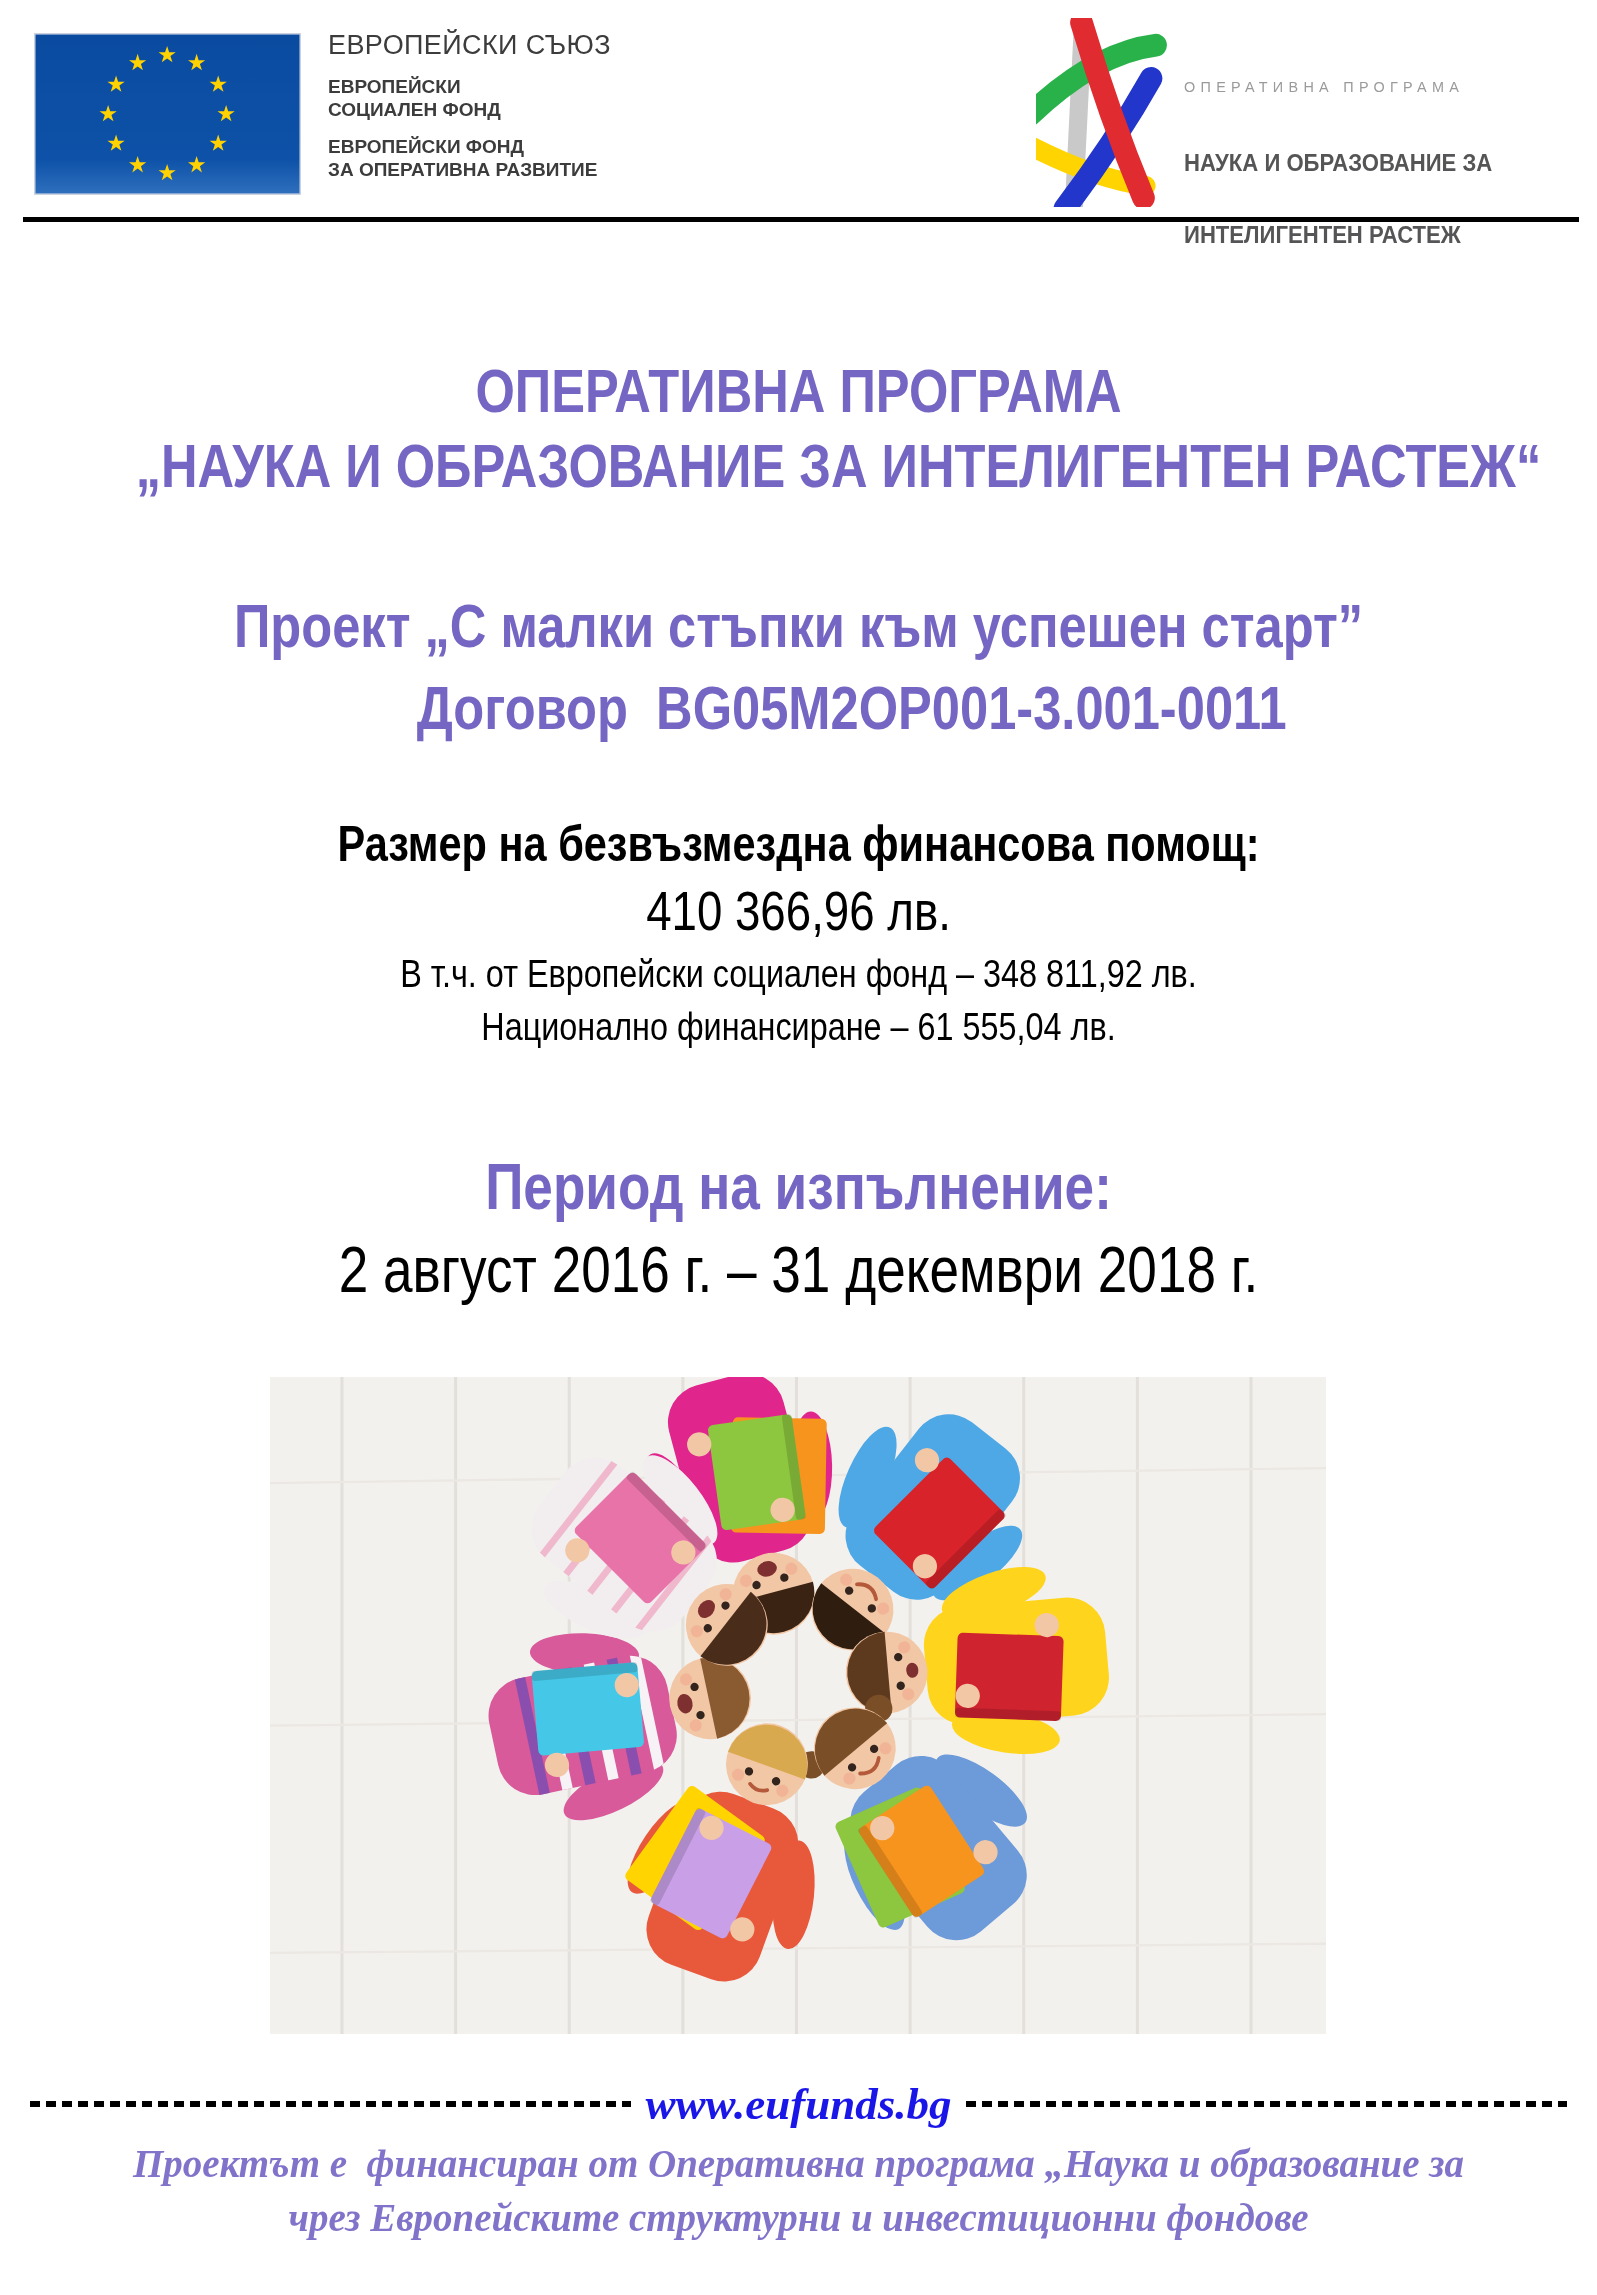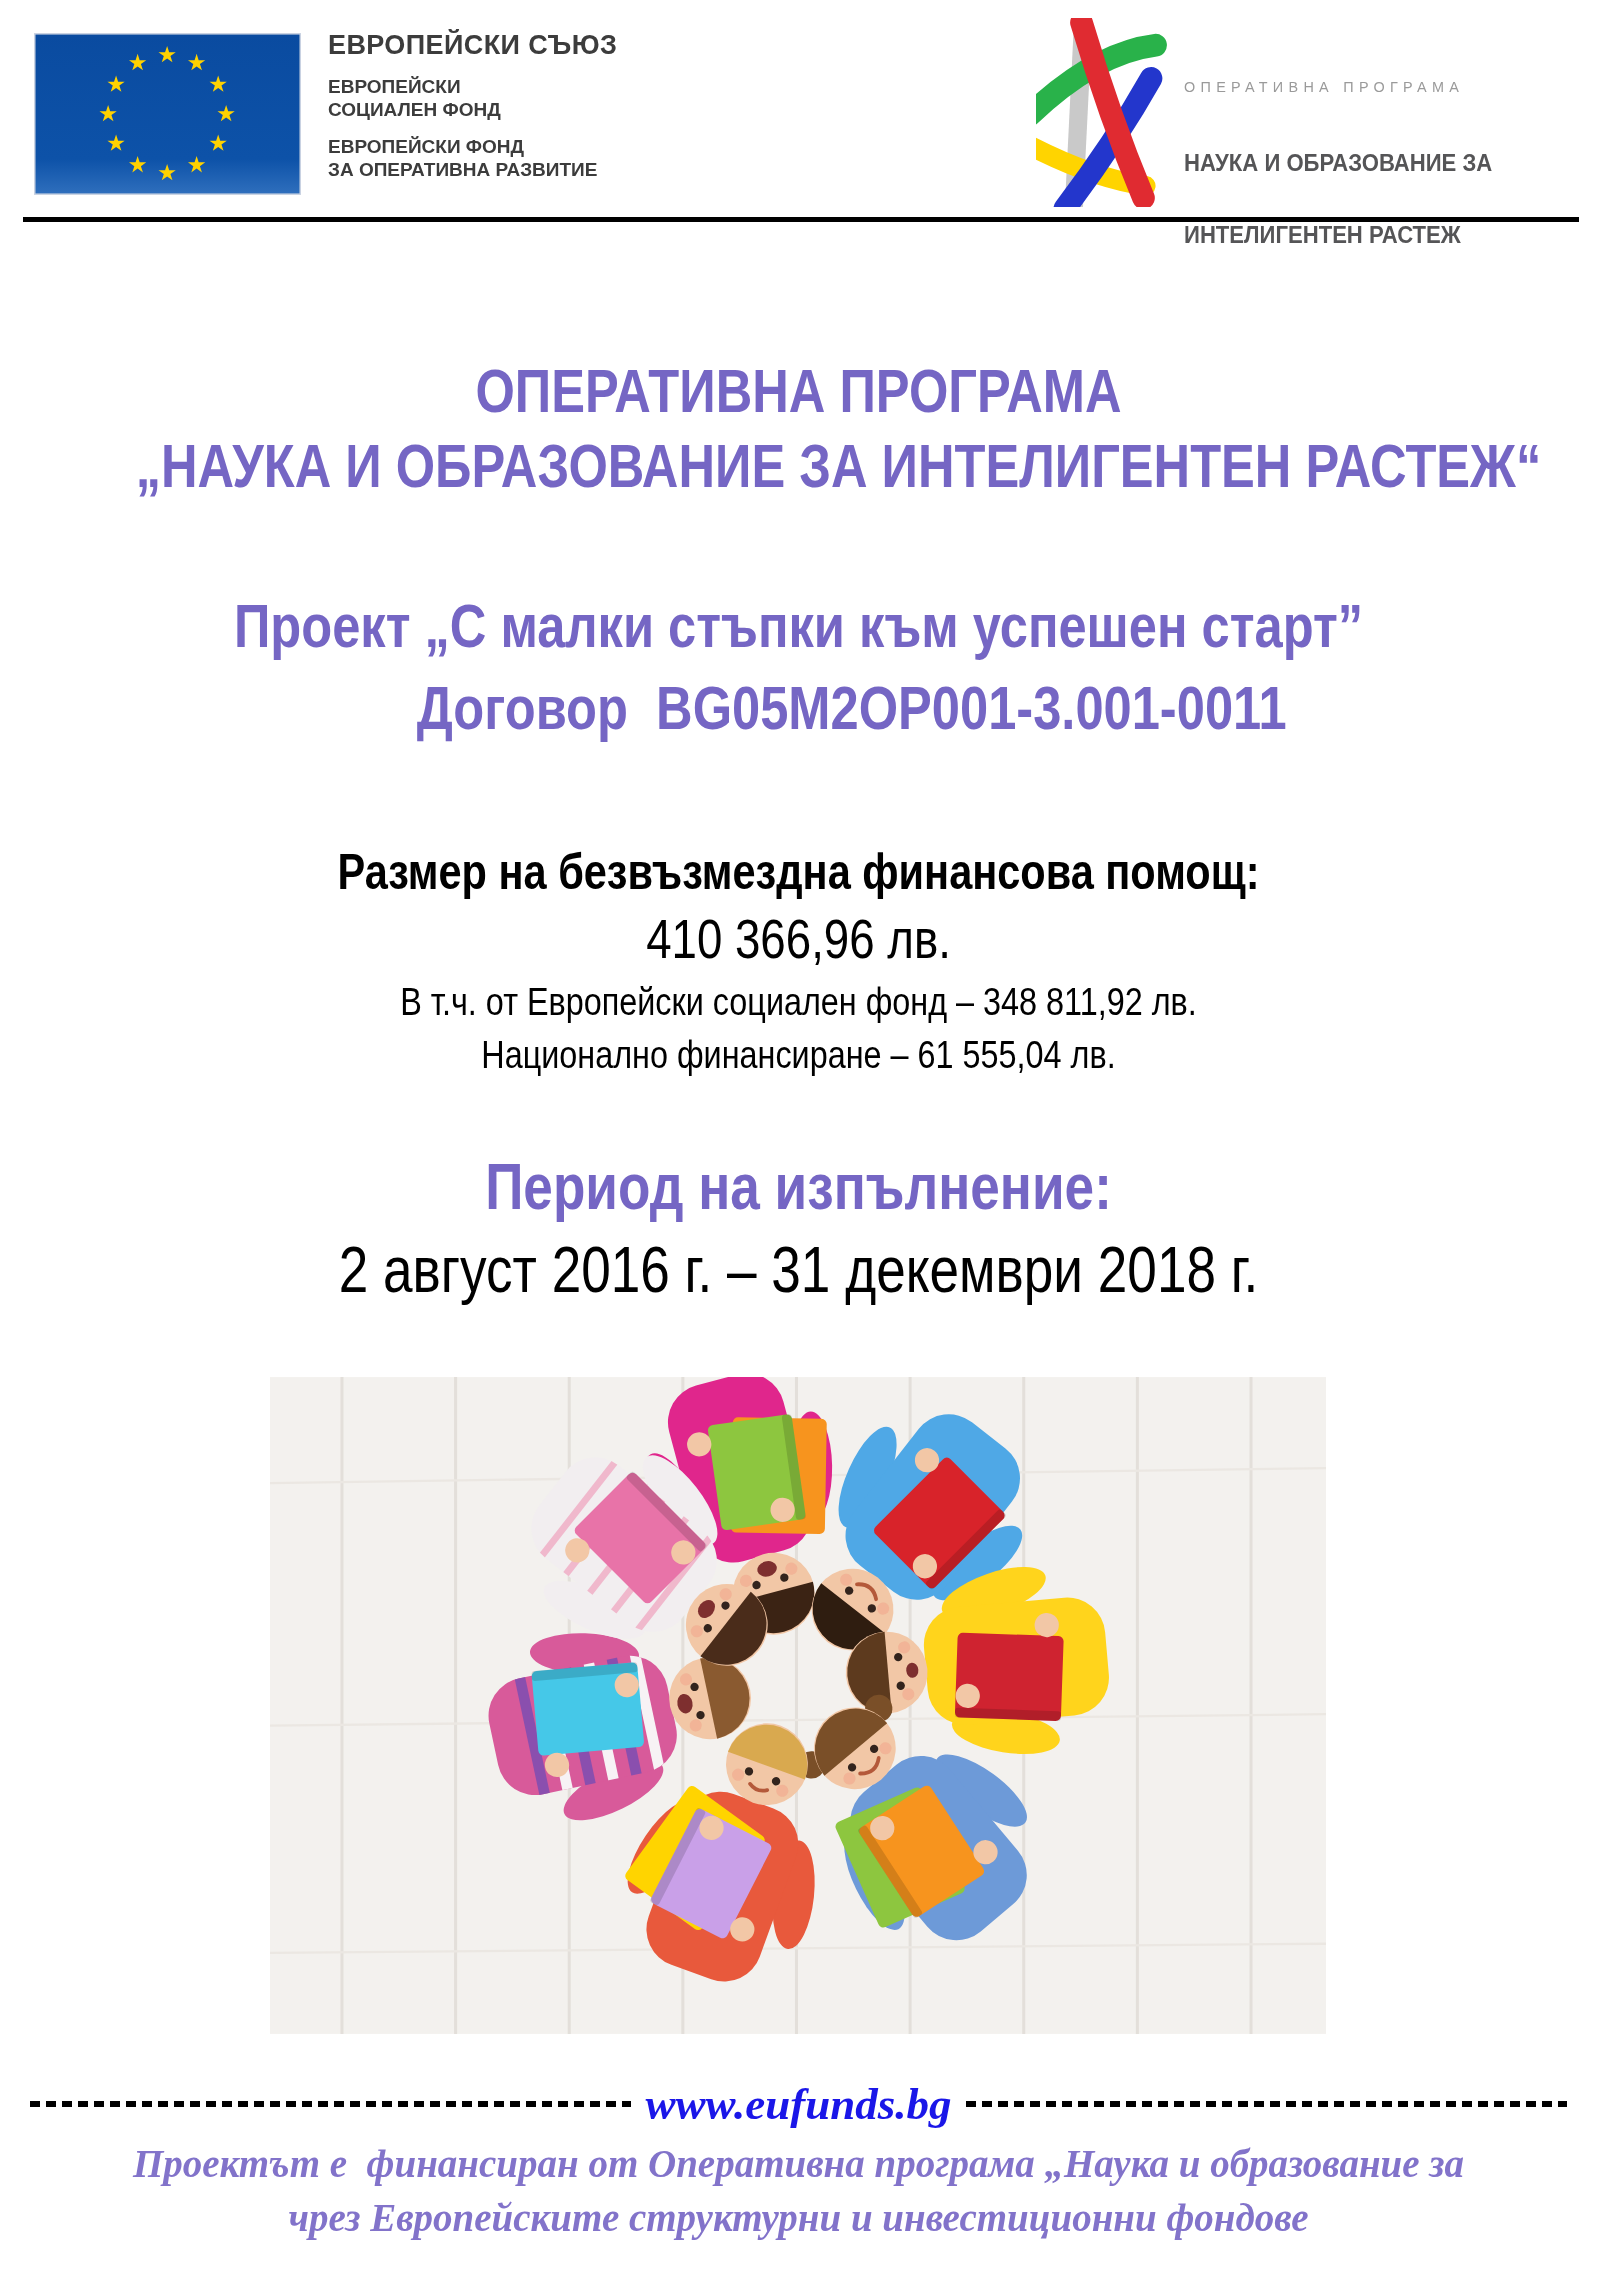--- a/index.html
+++ b/index.html
@@ -2,21 +2,21 @@
 <html style="font-size:12px"><head>
 <meta charset="utf-8">
 <style>
   html,body{margin:0;padding:0;background:#fff;}
   .page{position:relative;width:1597px;height:2295px;background:#ffffff;
         font-family:"Liberation Sans",sans-serif;overflow:hidden;}
 
   
   .eu-flag{position:absolute;left:34px;top:33px;}
   .eu-text{position:absolute;left:328px;top:30px;color:#3c3c3c;}
-  .eu-title{font-size:27px;font-weight:bold;letter-spacing:0.4px;}
+  .eu-title{font-size:27px;font-weight:normal;letter-spacing:0.4px;}
   .eu-fund{font-size:19px;font-weight:bold;line-height:23px;margin-top:14px;}
   .op-logo{position:absolute;left:1036px;top:18px;}
   .op-text{position:absolute;left:1184px;top:79px;}
   .op-kicker{font-size:14.4px;letter-spacing:5.3px;color:#9a9a9a;font-weight:normal;}
   .op-name{font-size:23.5px;font-weight:bold;color:#555557;line-height:24px;margin-top:7.6px;
            transform:scaleX(.94);transform-origin:0 0;white-space:pre;}
 
   .hr-top{position:absolute;left:23px;top:217px;width:1556px;height:5.3px;background:#000;}
 
   
@@ -25,21 +25,21 @@
   .purple{color:#7566c4;}
   .blk{color:#000;}
 
   .title-block{top:354px;}
   .title-line{font-size:61px;font-weight:bold;line-height:75px;}
 
   .project-block{top:585px;}
   .project-line{font-size:61px;font-weight:bold;line-height:82px;}
   .shift-right{transform:scaleX(.83) translateX(64px);}
 
-  .grant-block{top:840px;}
+  .grant-block{top:812px;}
   .grant-heading{font-size:50px;font-weight:bold;line-height:64px;}
   .grant-amount{font-size:55px;line-height:71px;}
   .grant-sub{font-size:39px;line-height:53px;}
 
   .period-block{top:1128px;margin-top:18px;}
   .period-heading{font-size:64px;font-weight:bold;line-height:82px;}
   .period-value{font-size:64px;line-height:85px;}
 
   
   .photo{position:absolute;left:270px;top:1377px;width:1056px;height:657px;}

